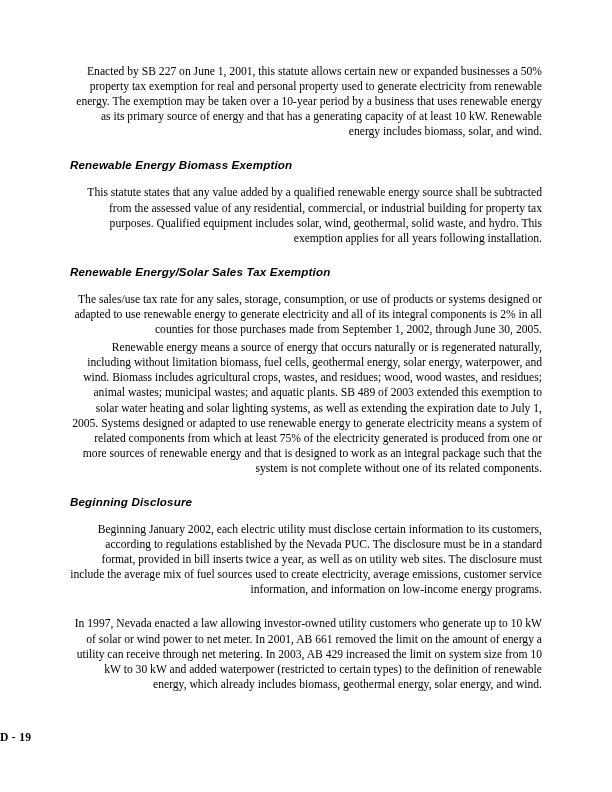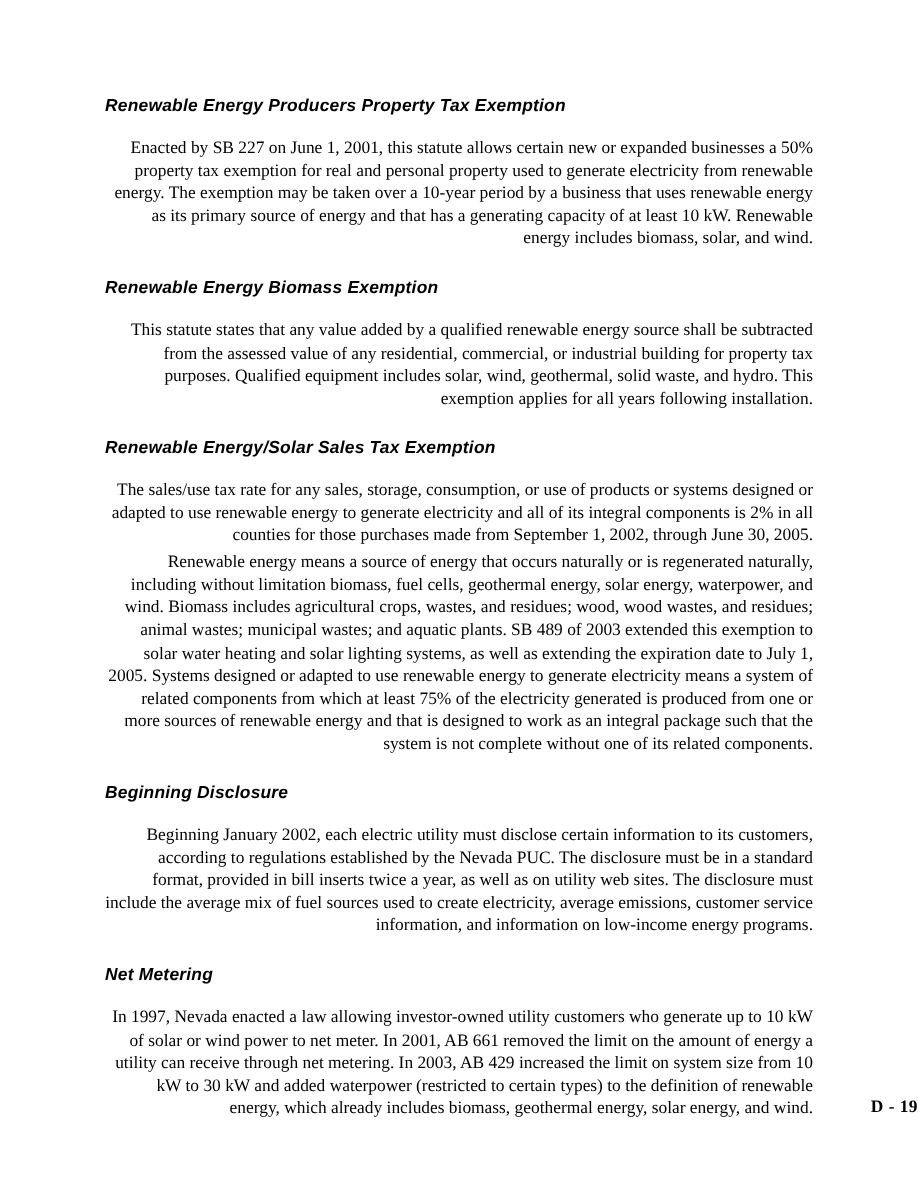--- a/index.html
+++ b/index.html
@@ -46,58 +46,56 @@
     text-rendering: optimizeLegibility;
   }
   p.body-para + p.body-para {
     margin-top: 3px;
   }
   .footer {
     position: absolute;
     left: 0;
     top: 731px;
     width: 612px;
-    text-align: right;
+    text-align: left;
     font-family: "Liberation Serif", serif;
     font-weight: bold;
     font-size: 11.6px;
     color: #000000;
     letter-spacing: 0.3px;
   }
 </style>
 </head>
 <body>
 
 <div class="page">
 
   <div class="content">
 
     <section class="block">
-      <h2 class="section-heading">Renewable Energy Producers Property Tax Exemption</h2>
       <p class="body-para">Enacted by SB 227 on June 1, 2001, this statute allows certain new or expanded businesses a 50% property tax exemption for real and personal property used to generate electricity from renewable energy. The exemption may be taken over a 10-year period by a business that uses renewable energy as its primary source of energy and that has a generating capacity of at least 10 kW. Renewable energy includes biomass, solar, and wind.</p>
     </section>
 
     <section class="block">
       <h2 class="section-heading">Renewable Energy Biomass Exemption</h2>
       <p class="body-para">This statute states that any value added by a qualified renewable energy source shall be subtracted from the assessed value of any residential, commercial, or industrial building for property tax purposes. Qualified equipment includes solar, wind, geothermal, solid waste, and hydro. This exemption applies for all years following installation.</p>
     </section>
 
     <section class="block">
       <h2 class="section-heading">Renewable Energy/Solar Sales Tax Exemption</h2>
       <p class="body-para">The sales/use tax rate for any sales, storage, consumption, or use of products or systems designed or adapted to use renewable energy to generate electricity and all of its integral components is 2% in all counties for those purchases made from September 1, 2002, through June 30, 2005.</p>
       <p class="body-para">Renewable energy means a source of energy that occurs naturally or is regenerated naturally, including without limitation biomass, fuel cells, geothermal energy, solar energy, waterpower, and wind. Biomass includes agricultural crops, wastes, and residues; wood, wood wastes, and residues; animal wastes; municipal wastes; and aquatic plants. SB 489 of 2003 extended this exemption to solar water heating and solar lighting systems, as well as extending the expiration date to July 1, 2005. Systems designed or adapted to use renewable energy to generate electricity means a system of related components from which at least 75% of the electricity generated is produced from one or more sources of renewable energy and that is designed to work as an integral package such that the system is not complete without one of its related components.</p>
     </section>
 
     <section class="block">
       <h2 class="section-heading">Beginning Disclosure</h2>
       <p class="body-para">Beginning January 2002, each electric utility must disclose certain information to its customers, according to regulations established by the Nevada PUC. The disclosure must be in a standard format, provided in bill inserts twice a year, as well as on utility web sites. The disclosure must include the average mix of fuel sources used to create electricity, average emissions, customer service information, and information on low-income energy programs.</p>
     </section>
 
     <section class="block">
-      <h2 class="section-heading">Net Metering</h2>
       <p class="body-para">In 1997, Nevada enacted a law allowing investor-owned utility customers who generate up to 10 kW of solar or wind power to net meter. In 2001, AB 661 removed the limit on the amount of energy a utility can receive through net metering. In 2003, AB 429 increased the limit on system size from 10 kW to 30 kW and added waterpower (restricted to certain types) to the definition of renewable energy, which already includes biomass, geothermal energy, solar energy, and wind.</p>
     </section>
 
   </div>
 
   <div class="footer">D - 19</div>
 
 </div>
 
 </body></html>

